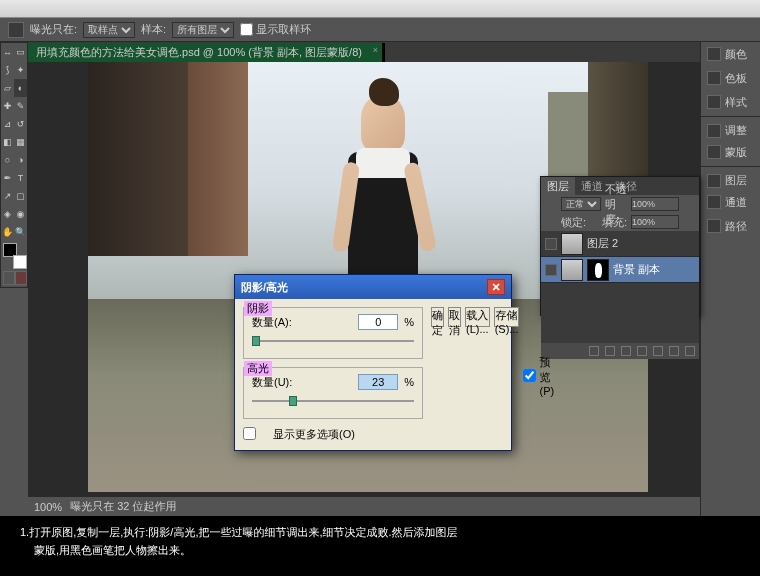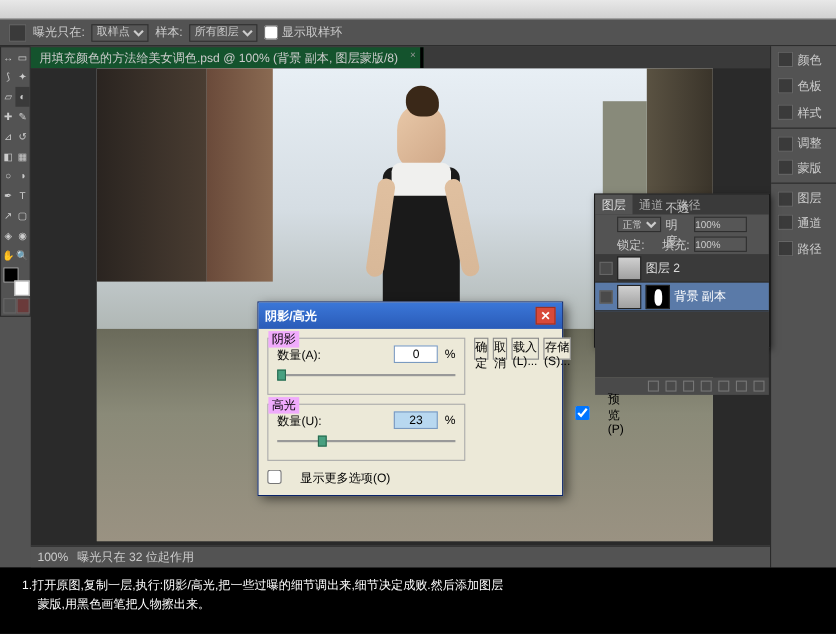--- a/index.html
+++ b/index.html
@@ -66,21 +66,21 @@
 .dlg-left{flex:1}
 .fset{border:1px solid #aaa;padding:6px 8px 10px;margin-bottom:8px;position:relative}
 .fset .leg{position:absolute;top:-7px;left:0;background:#f0abfc;padding:0 3px;font-size:11px}
 .frow{display:flex;align-items:center;gap:6px;font-size:11px}
 .frow input[type=text]{width:40px;height:16px;border:1px solid #7a9ac0;text-align:center;font-size:11px}
 .slider{height:14px;position:relative;margin-top:4px}
 .slider .track{position:absolute;top:6px;left:0;right:0;height:2px;background:#999}
 .slider .thumb{position:absolute;top:2px;width:8px;height:10px;background:#48a080;border:1px solid #2a6a50}
 .dlg-right{width:72px;display:flex;gap:4px}
 .dlg-right button{height:20px;background:#ece9d8;border:1px solid #888;font-size:11px}
-.dlg-right label{font-size:11px;display:flex;align-items:center;gap:16px;margin-top:2px}
+.dlg-right label{font-size:11px;display:flex;align-items:center;gap:3px;margin-top:2px}
 .caption{position:absolute;left:0;right:0;top:516px;height:60px;background:#000;color:#fff;font-size:14px;padding:8px 20px;line-height:1.6}
 </style>
 </head>
 <body>
 
 <div class="ps">
   <div class="menubar"></div>
   <div class="optbar">
     <div class="icon"></div>
     <span>曝光只在:</span>

